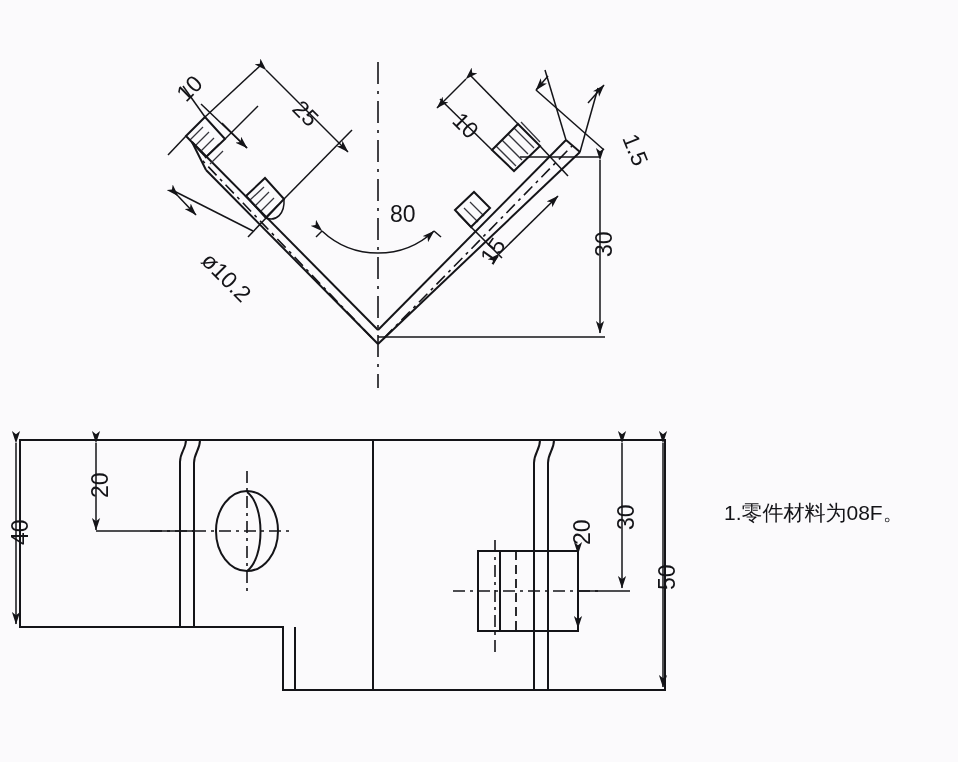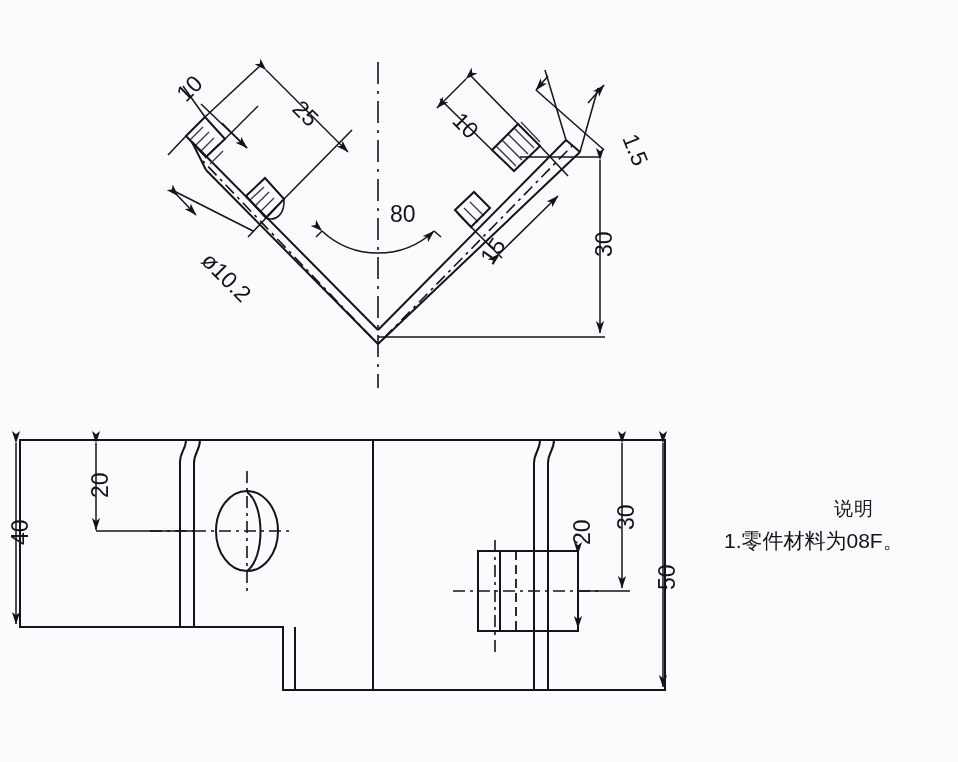--- a/index.html
+++ b/index.html
@@ -223,17 +223,16 @@
     <g>
       <line class="dim" x1="663" y1="443" x2="663" y2="540" marker-start="url(#ah)"></line>
       <line class="dim" x1="663" y1="540" x2="663" y2="590"></line>
       <line class="dim" x1="663" y1="590" x2="663" y2="687" marker-end="url(#ah2)"></line>
     </g>
     <text class="dimtext" x="675" y="590" transform="rotate(-90 675 590)">50</text>
   </g>
 </svg>
 
 <div class="notes">
-  <div class="notes-title">说明</div>
   <div class="notes-line">1.零件材料为08F。</div>
 </div>
 
 </div>
 
 </body></html>

